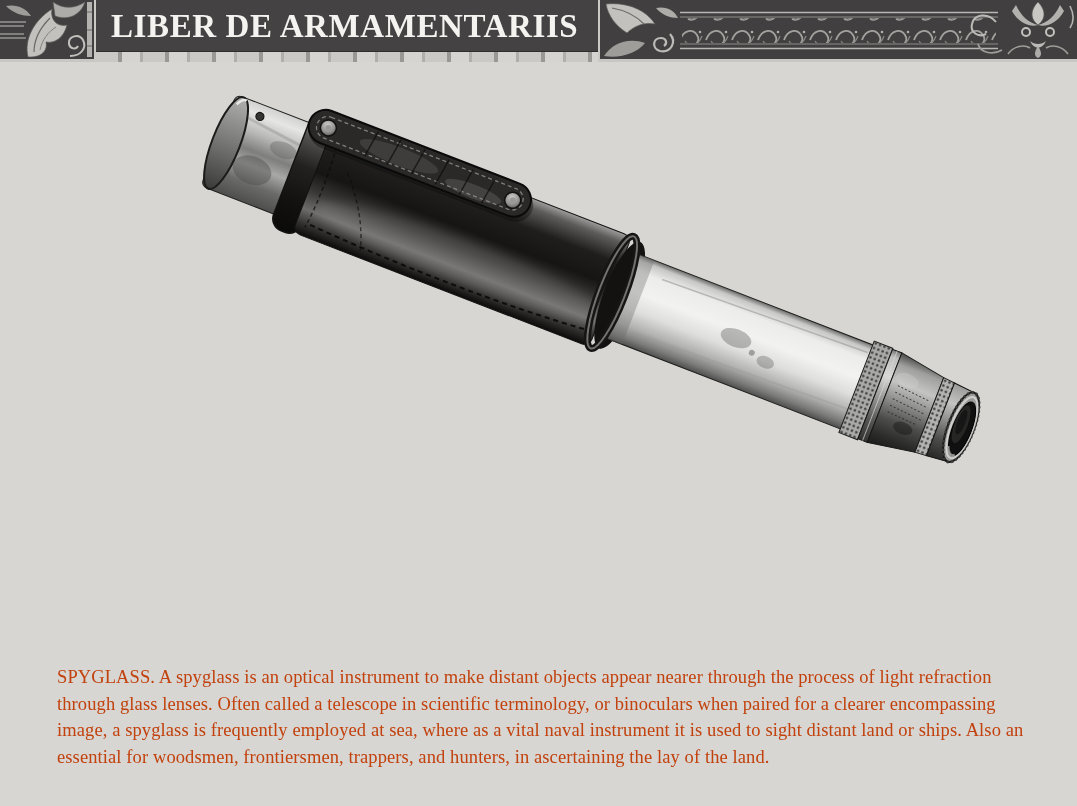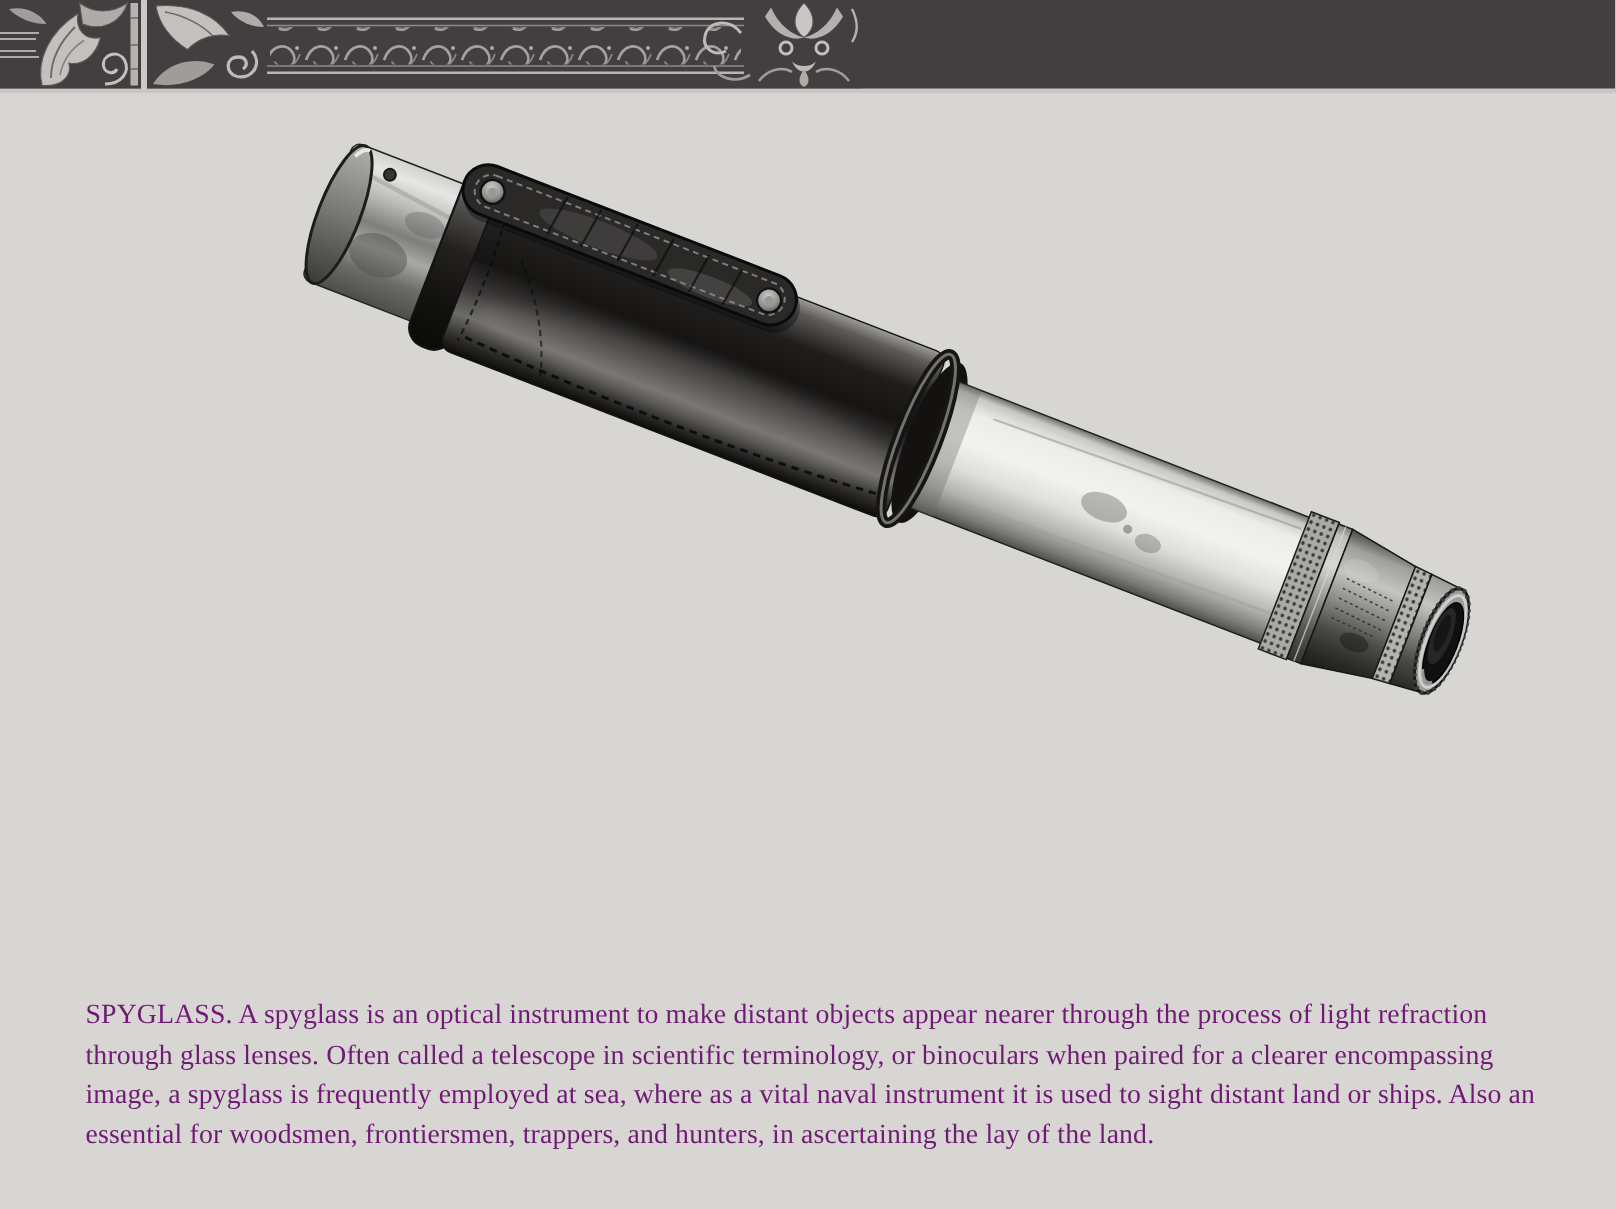--- a/index.html
+++ b/index.html
@@ -15,21 +15,21 @@
   .title-bar h1{margin:0;padding:2px 0 0 15px;font-size:33px;font-weight:700;letter-spacing:.6px;
        color:#f4f3f0;font-family:"Liberation Serif",serif;white-space:nowrap;}
   .title-trim{height:10px;
      background:repeating-linear-gradient(92deg,#cbc9c5 0 22px,#9a9894 22px 26px,#d6d4d0 26px 44px,#b1afab 44px 47px);
      border-top:1px solid #2e2c2d;}
   
   .illustration{position:absolute;left:0;top:62px;width:1077px;height:600px;margin:0;}
   .illustration svg{display:block;}
   
   .entry-text{position:absolute;left:57px;top:664px;width:977px;margin:0;
-     font-size:18.5px;line-height:26.6px;color:#701a75;letter-spacing:.1px;
+     font-size:18.5px;line-height:26.6px;color:#c2410c;letter-spacing:.1px;
      font-family:"Liberation Serif",serif;}
 </style>
 </head>
 <body>
 
 <div class="page">
 
   <header class="codex-header">
 
     <div class="orn-panel orn-left">
@@ -49,20 +49,26 @@
         <path d="M6,6 C16,4 26,8 31,16 C22,16 13,13 6,6 Z" fill="#9f9d99"></path>
         <rect x="87" y="2" width="5" height="55" fill="#b5b3af"></rect>
         <g stroke="#6b6967" stroke-width="1">
             <path d="M87,12 H92"></path>
             <path d="M87,30 H92"></path>
             <path d="M87,46 H92"></path>
           </g>
       </svg>
     </div>
 
+    <div class="title-panel">
+      <div class="title-bar">
+        <h1>LIBER DE ARMAMENTARIIS</h1>
+      </div>
+      <div class="title-trim"></div>
+    </div>
 
     <div class="orn-panel orn-right">
       <svg width="477" height="59" viewBox="0 0 477 59">
         <defs>
           <pattern id="pBraid" width="26" height="26" patternUnits="userSpaceOnUse">
             <path d="M2,14 C6,3 15,3 19,9 C23,15 17,22 10,19" stroke="#a9a7a3" stroke-width="1.8" fill="none"></path>
             <path d="M24,10 C20,21 11,21 7,15" stroke="#8e8c89" stroke-width="1.2" fill="none"></path>
             <circle cx="22" cy="6" r="1.3" fill="#b5b3af"></circle>
           </pattern>
         </defs>

